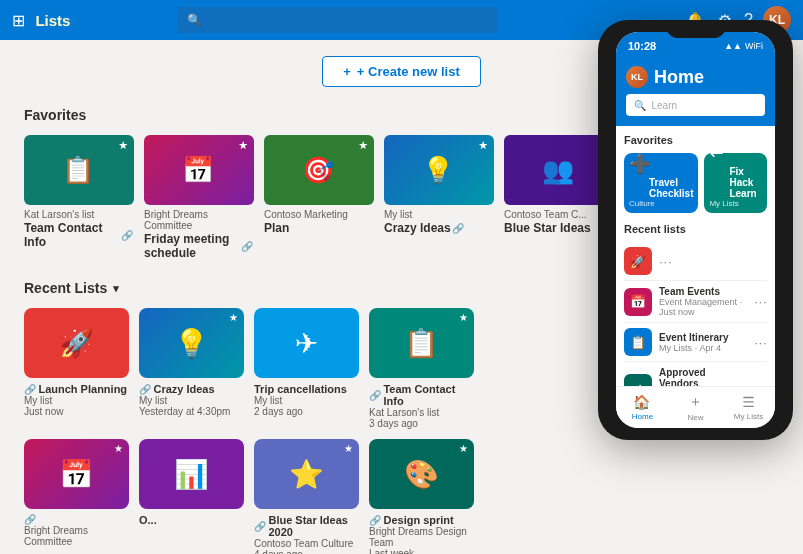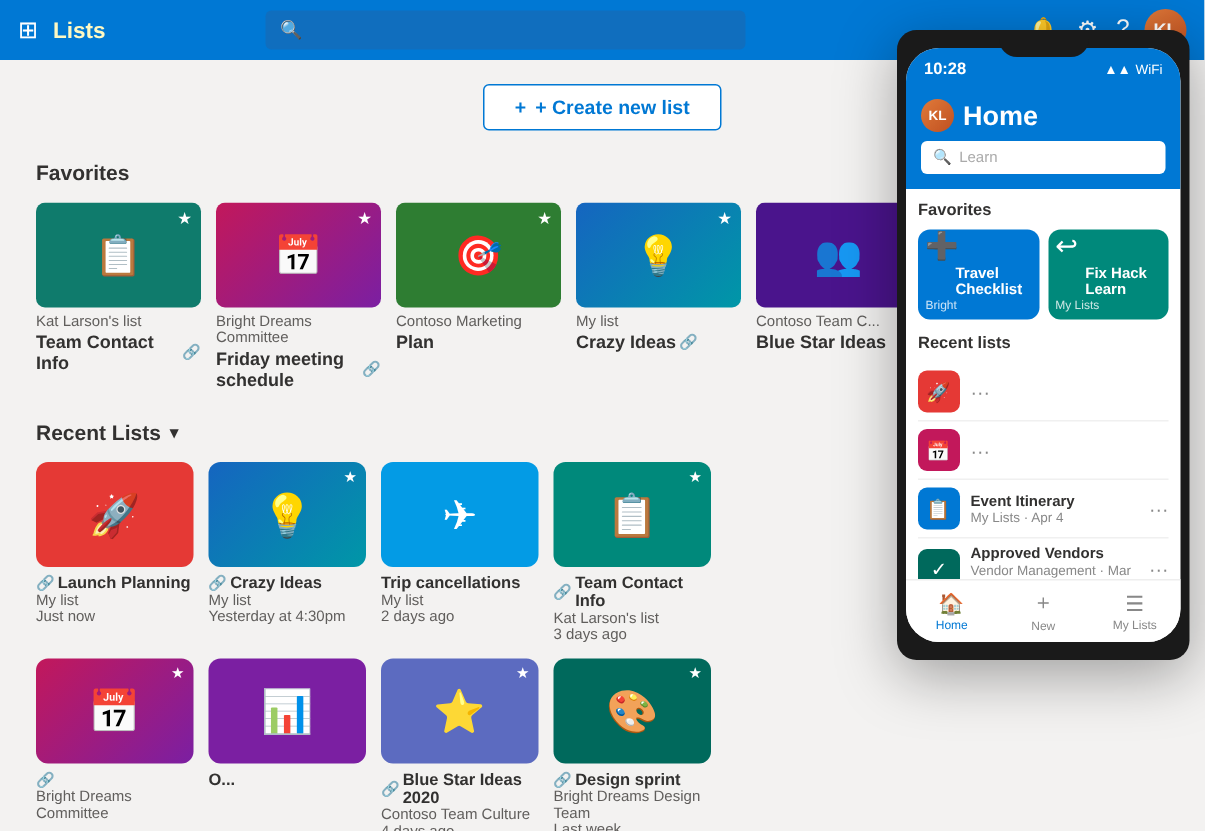--- a/index.html
+++ b/index.html
@@ -211,22 +211,22 @@
     }
 
     
     .phone-mockup {
       position: absolute;
       right: 10px;
       top: 20px;
       width: 195px;
       height: 420px;
       background: #1a1a1a;
-      border-radius: 13px;
-      padding: 12px 6px;
+      border-radius: 30px;
+      padding: 12px 18px;
       box-shadow: 0 10px 40px rgba(0,0,0,0.35);
     }
     .phone-notch {
       width: 60px;
       height: 18px;
       background: #1a1a1a;
       border-radius: 0 0 12px 12px;
       position: absolute;
       top: 0;
       left: 50%;
@@ -613,40 +613,44 @@
         <span style="font-size:10px;color:#aaa;">Learn</span>
       </div>
     </div>
 
     <div class="phone-body">
       <div class="phone-section-title">Favorites</div>
       <div class="phone-fav-row" id="phone-fav-row">
           <div class="phone-fav-card" style="background: rgb(0, 120, 212);">
     <span class="phone-fav-icon">➕</span>
     <div class="phone-fav-title">Travel Checklist</div>
-    <div class="phone-fav-sub">Bright</div>
+    <div class="phone-fav-sub">Culture</div>
   </div>
           <div class="phone-fav-card" style="background: rgb(0, 137, 123);">
     <span class="phone-fav-icon">↩</span>
     <div class="phone-fav-title">Fix Hack Learn</div>
     <div class="phone-fav-sub">My Lists</div>
   </div>
         </div>
       <div class="phone-section-title">Recent lists</div>
       <div id="phone-recent-list">
           <div class="phone-list-item">
     <div class="phone-list-icon" style="background:#e53935">
       <span style="font-size:13px;">🚀</span>
     </div>
     <span class="phone-list-more">···</span>
   </div>
           <div class="phone-list-item">
     <div class="phone-list-icon" style="background:#c2185b">
       <span style="font-size:13px;">📅</span>
     </div>
+    <div class="phone-list-info">
+      <div class="phone-list-name">Team Events</div>
+      <div class="phone-list-meta">Event Management · Just now</div>
+    </div>
     <span class="phone-list-more">···</span>
   </div>
           <div class="phone-list-item">
     <div class="phone-list-icon" style="background:#0078d4">
       <span style="font-size:13px;">📋</span>
     </div>
     <div class="phone-list-info">
       <div class="phone-list-name">Event Itinerary</div>
       <div class="phone-list-meta">My Lists · Apr 4</div>
     </div>

